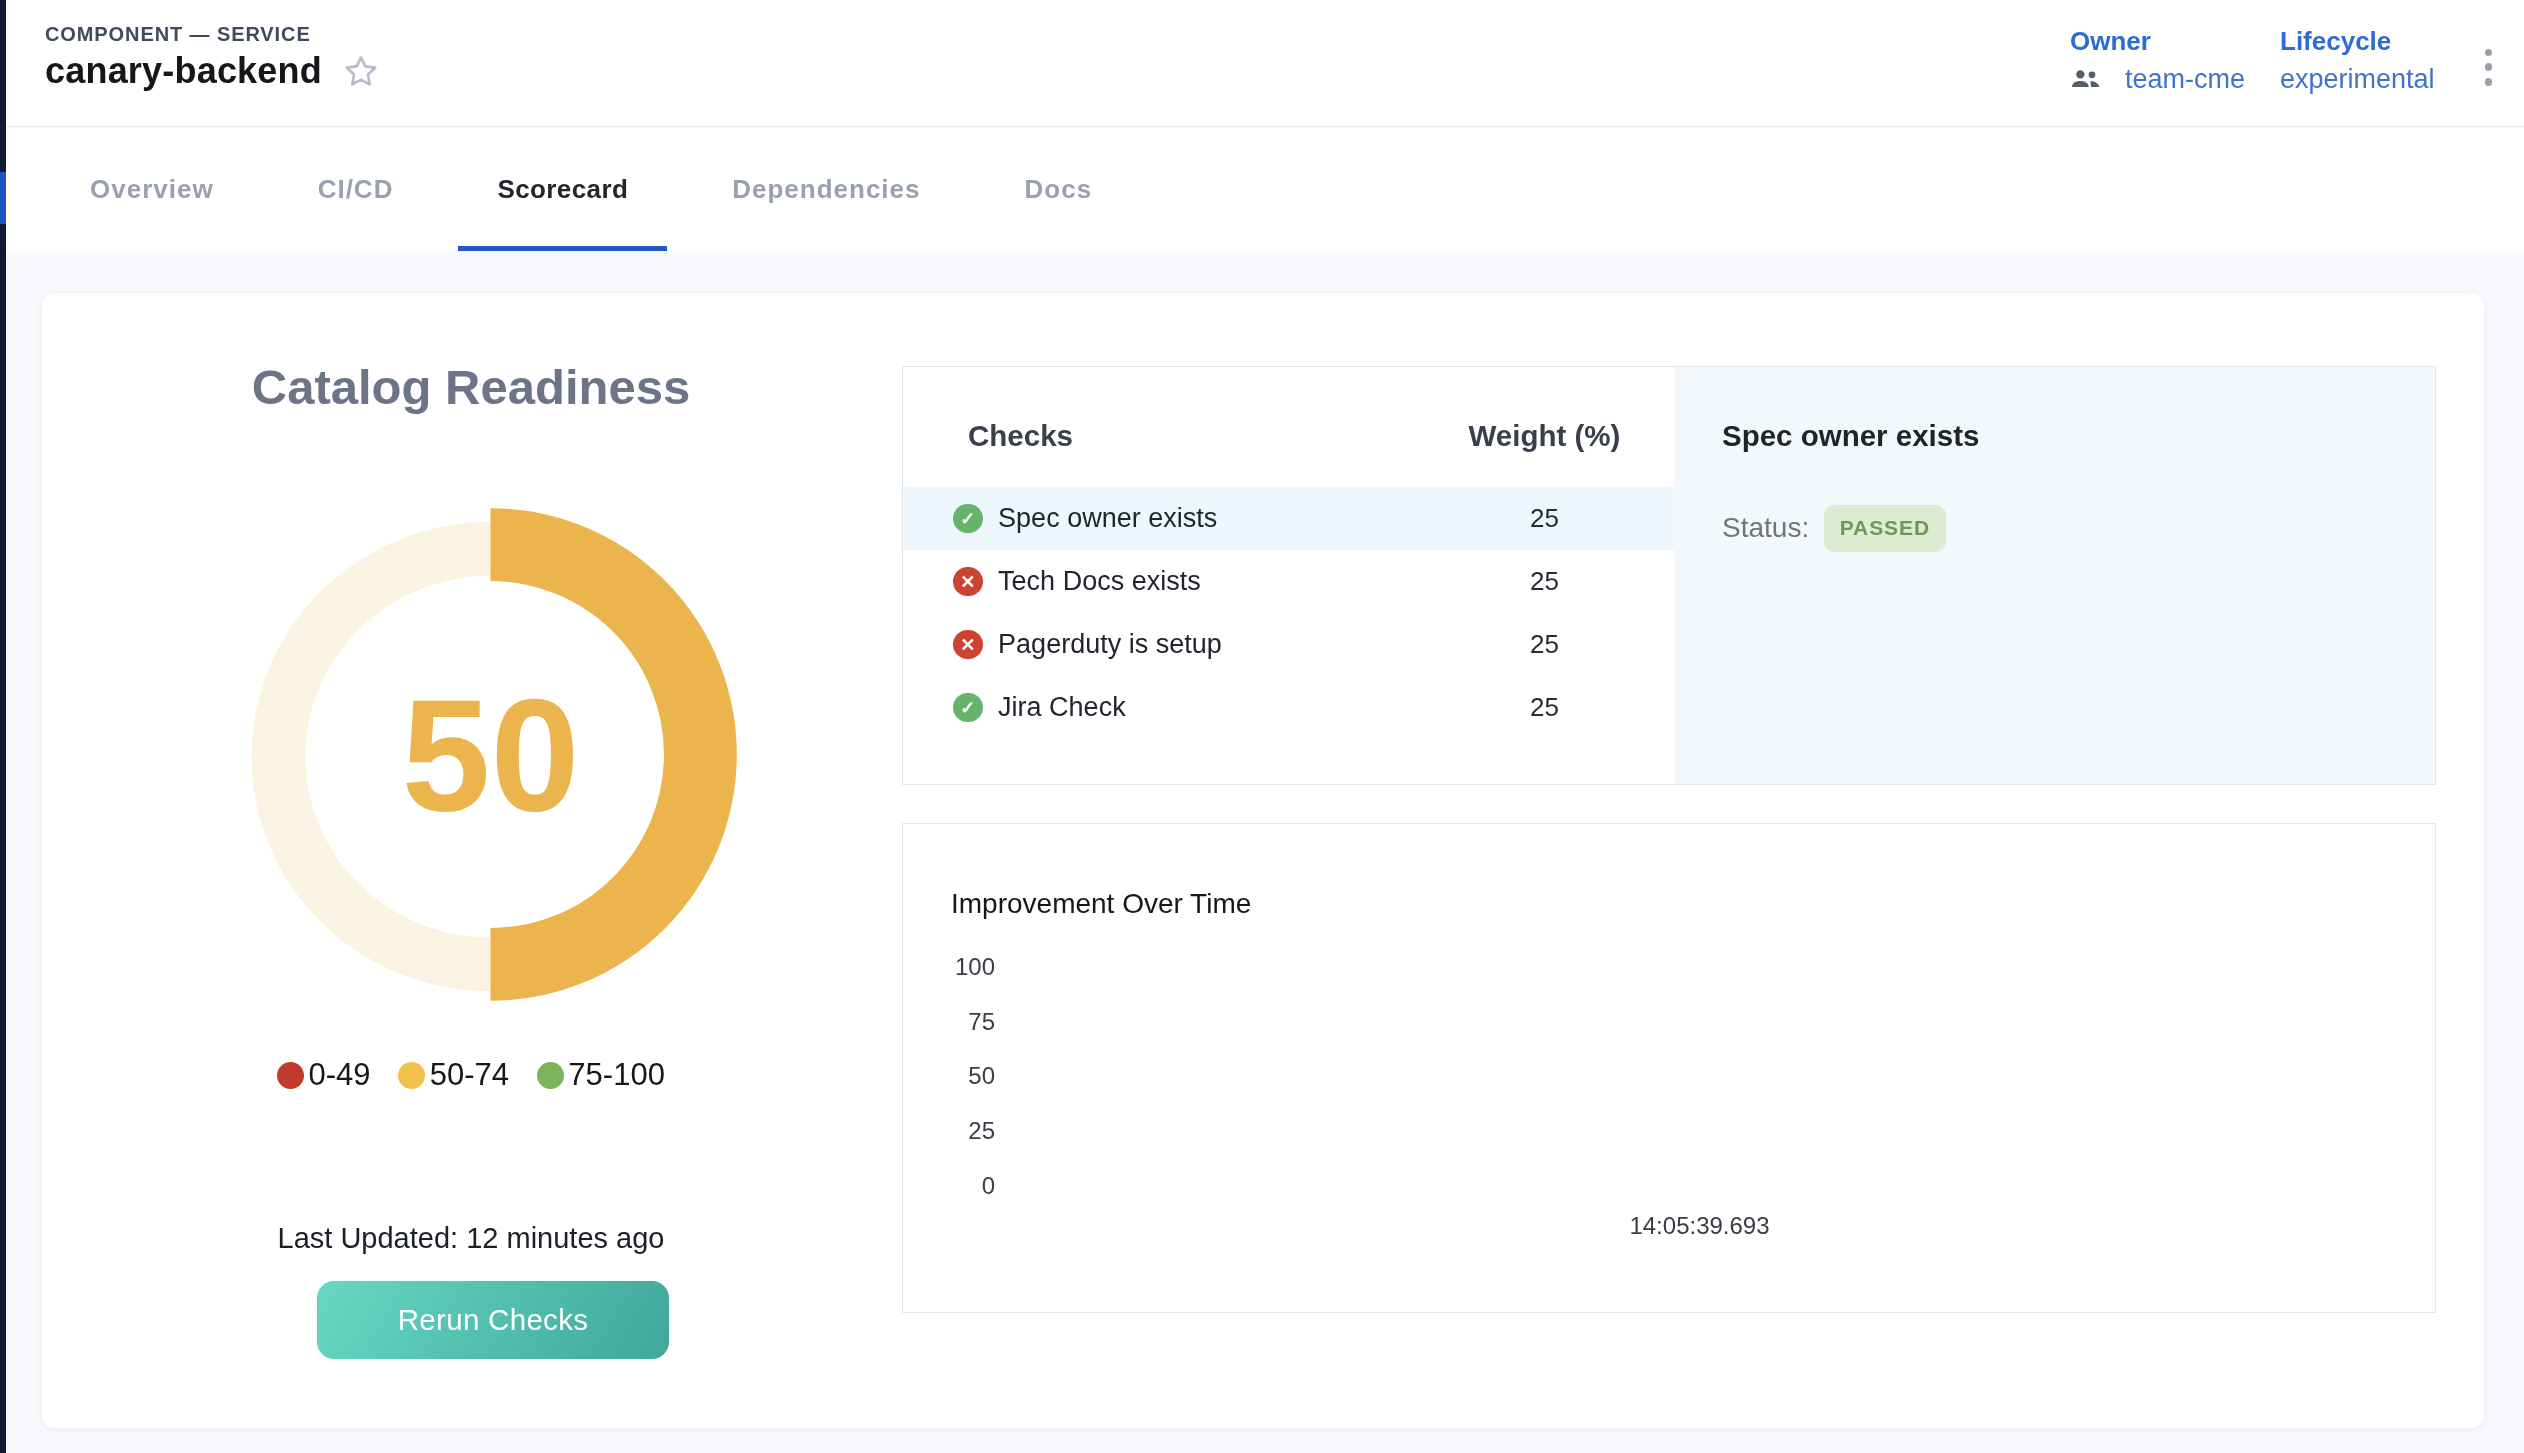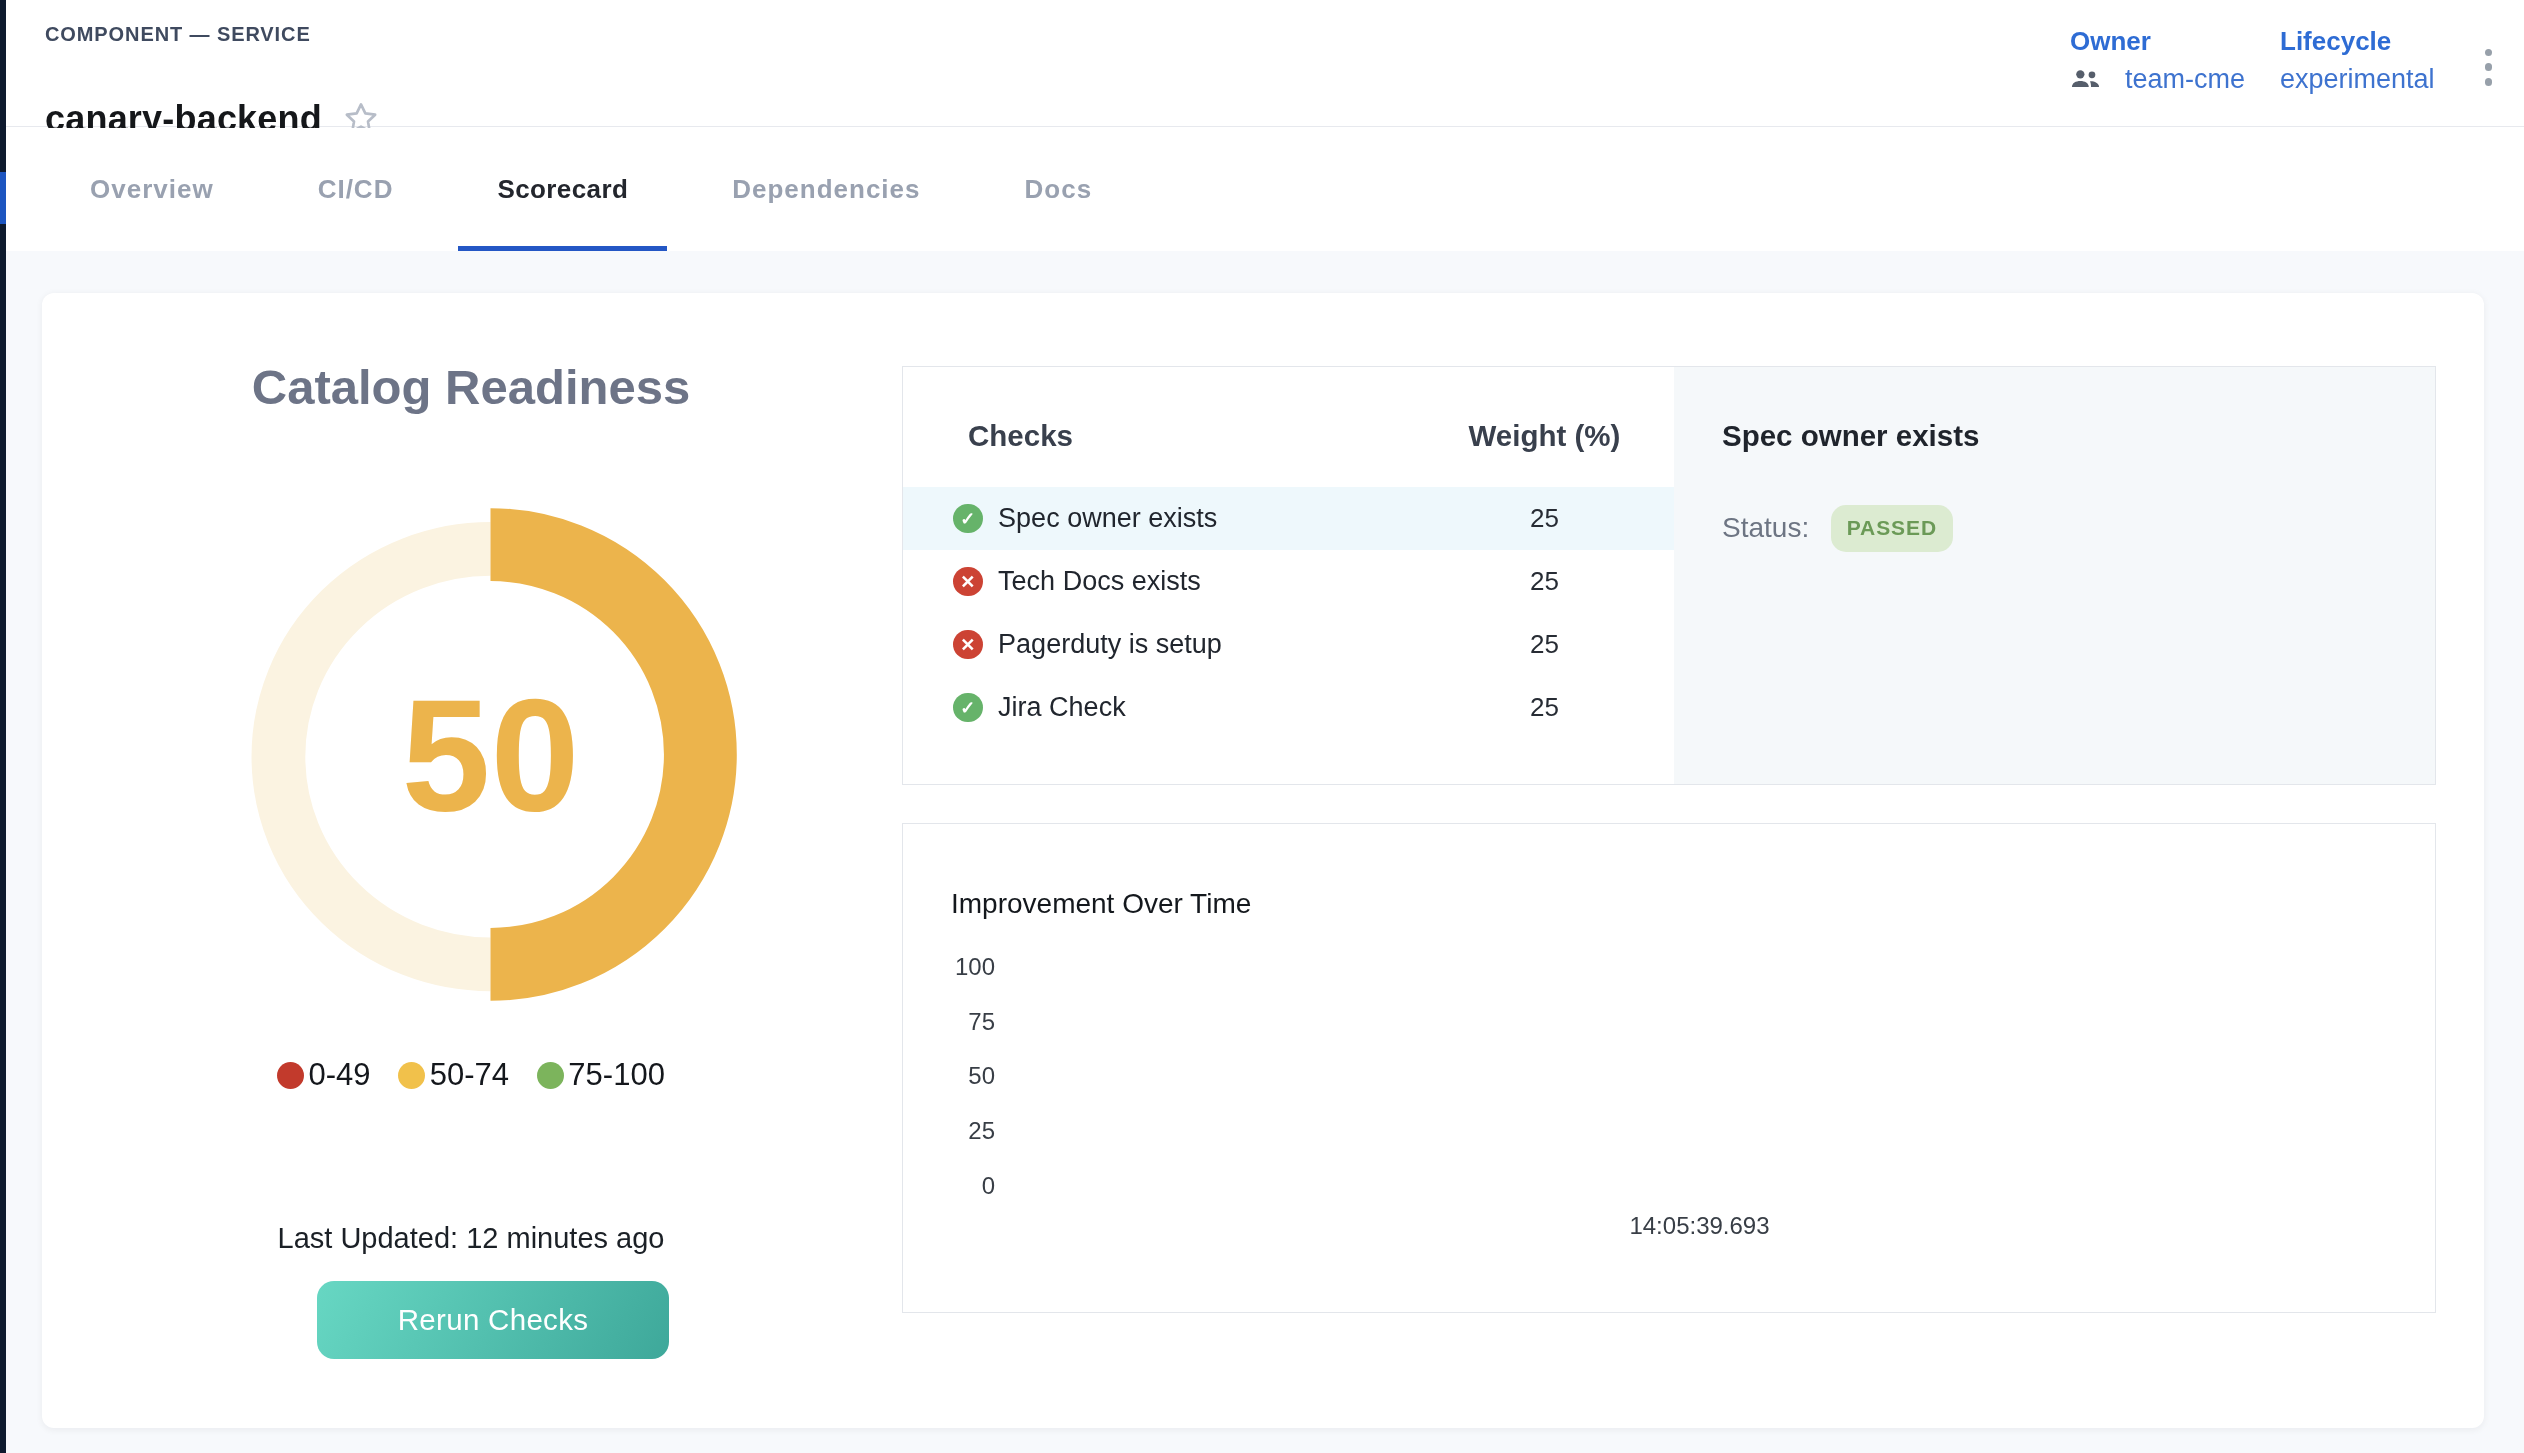--- a/index.html
+++ b/index.html
@@ -7,21 +7,21 @@
   body { font-family:"Liberation Sans", sans-serif; background:#ffffff; overflow:hidden; }
   #root { position:relative; width:2525px; height:1454px; background:#ffffff; }
 
   
   .edge { position:absolute; left:0; top:0; width:6px; height:1454px; background:#0e1a2e; z-index:20; }
   .edge-active { position:absolute; left:0; top:172px; width:6px; height:52px; background:#1d55c0; z-index:21; }
 
   
   .hdr { position:absolute; left:6px; top:0; right:0; height:127px; background:#fff; border-bottom:0.9px solid #e7e9ee;padding-left:48px; }
   .eyebrow { position:absolute; left:39px; top:22.5px; font-size:20px; font-weight:600; letter-spacing:0.9px; color:#3f4a5f; }
-  .title-row { position:absolute; left:39px; top:50px; display:flex; align-items:center; gap:19px;margin-top:48px; }
+  .title-row { position:absolute; left:39px; top:50px; display:flex; align-items:flex-end; gap:19px; }
   .entity-title { font-size:36px; font-weight:700; color:#15171a; letter-spacing:0.2px; }
   .star { width:40px; height:40px; display:block; cursor:pointer; }
   .hdr-block { position:absolute; top:26px; }
   .hdr-block .lbl { font-size:26px; font-weight:700; color:#2e6cd4; }
   .hdr-block .val { margin-top:7px; display:flex; align-items:center; gap:24px; font-size:27px; color:#3e73cf; }
   .owner-blk { left:2064px; }
   .lifecycle-blk { left:2274px; }
   .kebab { position:absolute; left:2475px; top:45px; display:flex; flex-direction:column; gap:7px; cursor:pointer; padding:3.5px; }
   .kebab i { width:7.8px; height:7.8px; border-radius:50%; background:#97a0aa; }
 
@@ -63,21 +63,21 @@
   .sdot.failed { background:#cc4334; }
   .sdot.passed::before { content:"\2713"; }
   .sdot.failed::before { content:"\2715"; }
   .crow .clabel { margin-left:15.6px; font-size:27px; color:#21262e; }
   .crow .cweight { position:absolute; left:555px; width:173px; text-align:center; font-size:26px; color:#272c34; }
 
   .detail-pane { flex:1; background:#f5f8fa; padding:52px 48px; }
   .detail-title { font-size:29.5px; font-weight:700; color:#1f242c; }
   .status-row { margin-top:52px; display:flex; align-items:center; }
   .status-label { font-size:28px; color:#6d7583; }
-  .badge { margin-left:22px; background:#dcebd1; color:#6b9a57; font-size:21px; font-weight:700; letter-spacing:0.9px; padding:11.3px 15.6px; border-radius:15px; }
+  .badge { margin-left:15px; background:#dcebd1; color:#6b9a57; font-size:21px; font-weight:700; letter-spacing:0.9px; padding:11.3px 15.6px; border-radius:10px; }
 
   
   .chart-panel { position:absolute; left:860px; top:530px; width:1534px; height:490px; border:0.9px solid #e3e6eb; background:#fff; }
   .chart-title { position:absolute; left:48px; top:64px; font-size:28px; font-weight:500; color:#14181d; }
   .ytick { position:absolute; left:0; width:92px; text-align:right; font-size:24px; color:#383e46; }
   .xtick { position:absolute; left:710px; top:388px; width:173px; text-align:center; font-size:24px; color:#383e46; }
 
   .people-icon { width:31px; height:22.5px; display:block; }
 </style>
 </head>

